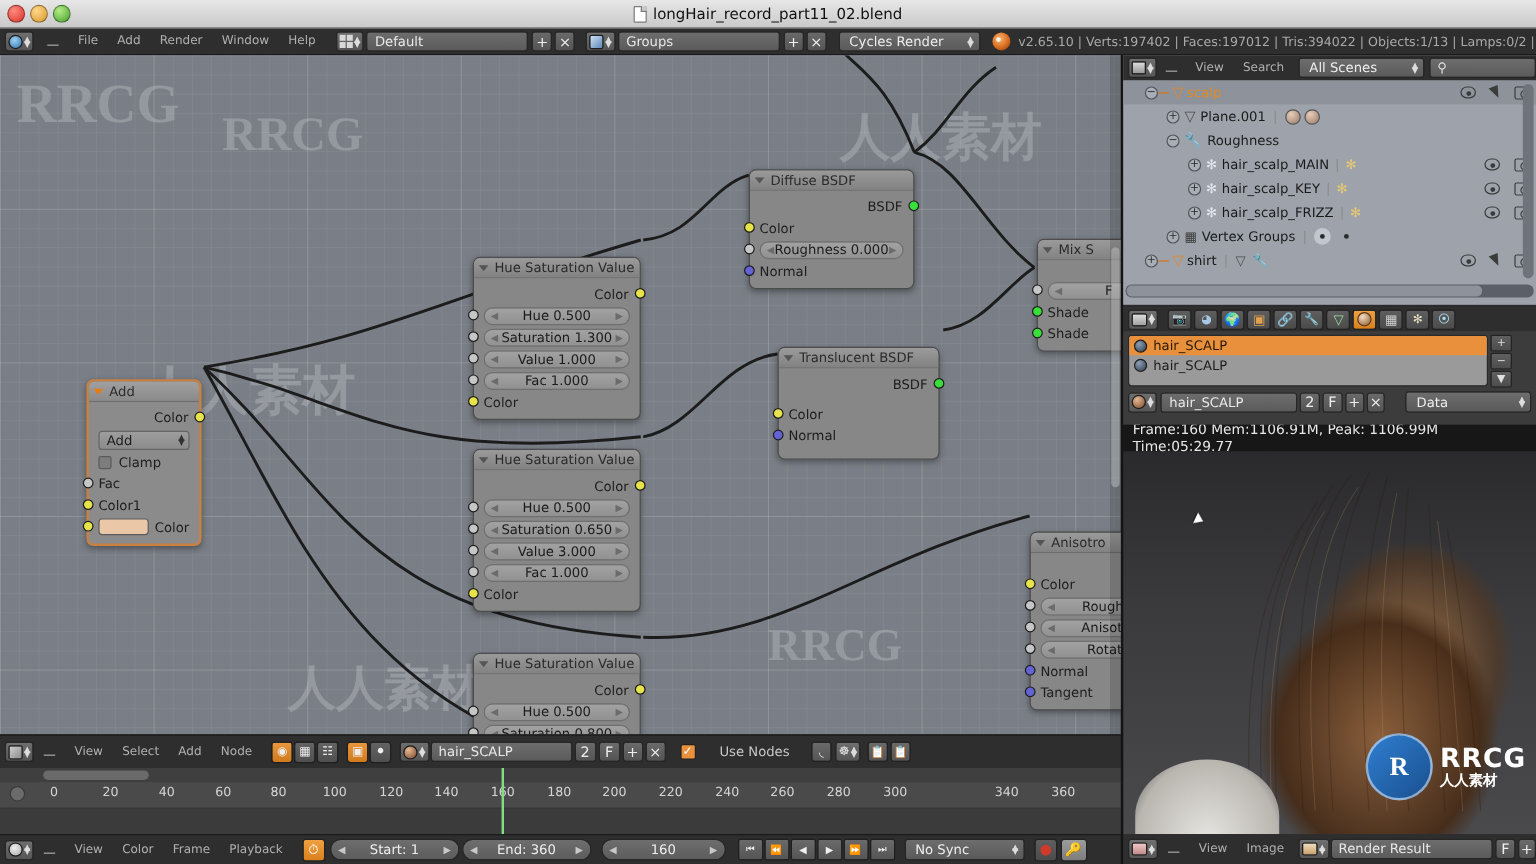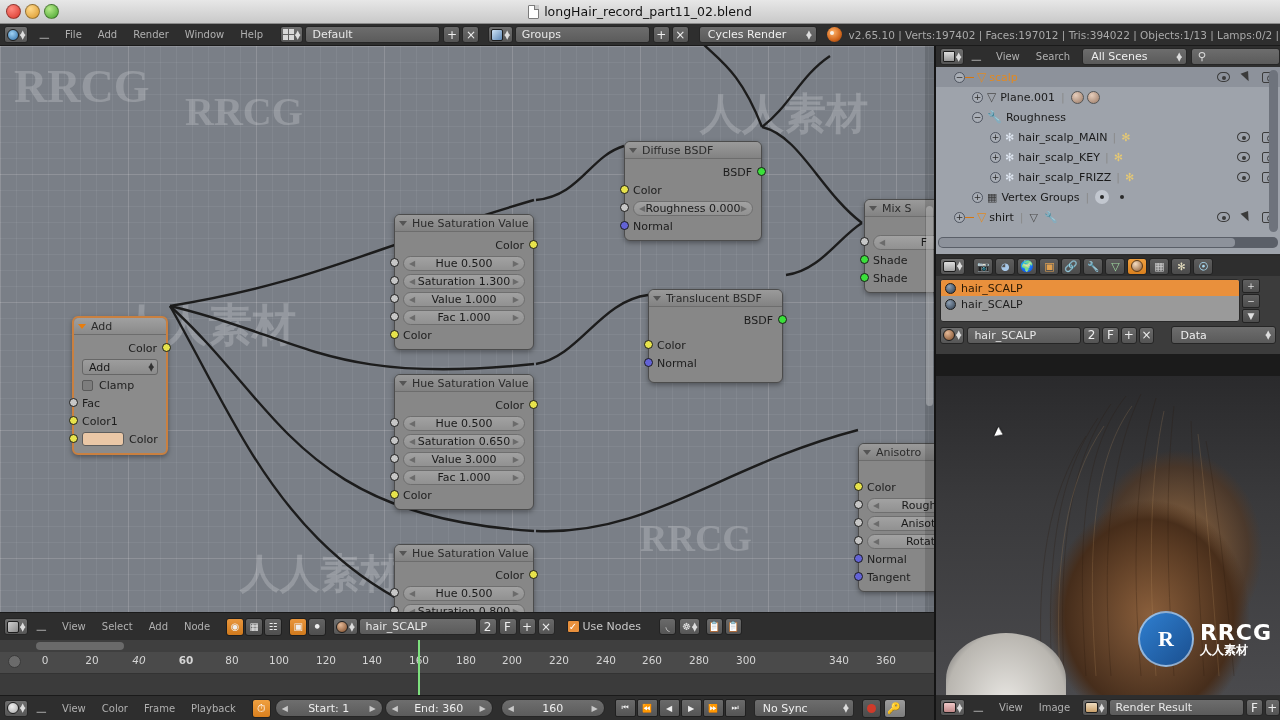--- a/index.html
+++ b/index.html
@@ -690,21 +690,21 @@
           <b>▼</b>
         </span>
     </div>
     <div class="txtfield" style="width:118px;margin-left:1px;">hair_SCALP</div>
     <div class="sqbtn" style="width:18px;margin-left:2px;">2</div>
     <div class="sqbtn" style="width:18px;margin-left:2px;">F</div>
     <div class="sqbtn" style="margin-left:2px;">+</div>
     <div class="sqbtn" style="margin-left:2px;">×</div>
 
     <span style="margin-left:12px;width:13px;height:13px;border-radius:2px;background:#e9903c;border:1px solid #222;display:flex;align-items:center;justify-content:center;color:#fff;font-size:10px;">✓</span>
-    <span style="margin-left:3px;color:#c7c7c7;">Use Nodes</span>
+    <span style="margin-left:20px;color:#c7c7c7;">Use Nodes</span>
 
     <span style="margin-left:18px;width:17px;height:17px;border-radius:3px;background:linear-gradient(to bottom,#6a6a6a,#555);border:1px solid #222;display:flex;align-items:center;justify-content:center;color:#ddd;">◟</span>
     <div class="editor-select" style="margin-left:3px;">
       <span style="color:#eee;font-size:10px;">☸</span>
       <span class="spin">
           <b>▲</b>
           <b>▼</b>
         </span>
     </div>
     <span style="margin-left:6px;width:17px;height:17px;border-radius:3px;background:linear-gradient(to bottom,#6a6a6a,#555);border:1px solid #222;display:flex;align-items:center;justify-content:center;color:#e0c068;font-size:10px;">📋</span>
@@ -712,22 +712,22 @@
   </div>
 
   <div class="tl-strip">
     <div class="tl-scrollzone">
       <div class="tl-scrollbar"></div>
     </div>
     <div class="tl-ruler">
       <span class="tl-knob" style="top:3px;left:8px;"></span>
       <span class="tl-tick" style="left:45px;">0</span>
       <span class="tl-tick" style="left:92px;">20</span>
-      <span class="tl-tick" style="left:139px;font-style:italic;">40</span>
-      <span class="tl-tick" style="left:186px;font-weight:bold;">60</span>
+      <span class="tl-tick" style="left:139px;">40</span>
+      <span class="tl-tick" style="left:186px;">60</span>
       <span class="tl-tick" style="left:232px;">80</span>
       <span class="tl-tick" style="left:279px;">100</span>
       <span class="tl-tick" style="left:326px;">120</span>
       <span class="tl-tick" style="left:372px;">140</span>
       <span class="tl-tick" style="left:419px;">160</span>
       <span class="tl-tick" style="left:466px;">180</span>
       <span class="tl-tick" style="left:512px;">200</span>
       <span class="tl-tick" style="left:559px;">220</span>
       <span class="tl-tick" style="left:606px;">240</span>
       <span class="tl-tick" style="left:652px;">260</span>
@@ -1024,20 +1024,21 @@
         </g>
         <g stroke="#c69a66" stroke-width="0.8" fill="none" opacity="0.45">
           <path d="M196,30 C160,80 150,160 160,300"></path>
           <path d="M228,35 C214,100 212,190 220,300"></path>
           <path d="M262,58 C270,120 276,205 283,300"></path>
           <path d="M168,50 C130,105 118,185 124,300"></path>
         </g>
       </svg>
       <div class="shoulder"></div>
     </div>
+    <div class="renderinfo">Frame:160 Mem:1106.91M, Peak: 1106.99M Time:05:29.77</div>
     <div class="rrcg-logo">
       <div class="rrcg-circ">R</div>
       <div class="rrcg-txt">
         <div class="a">RRCG</div>
         <div class="b">人人素材</div>
       </div>
     </div>
   </div>
 
   <div class="render-footer">

